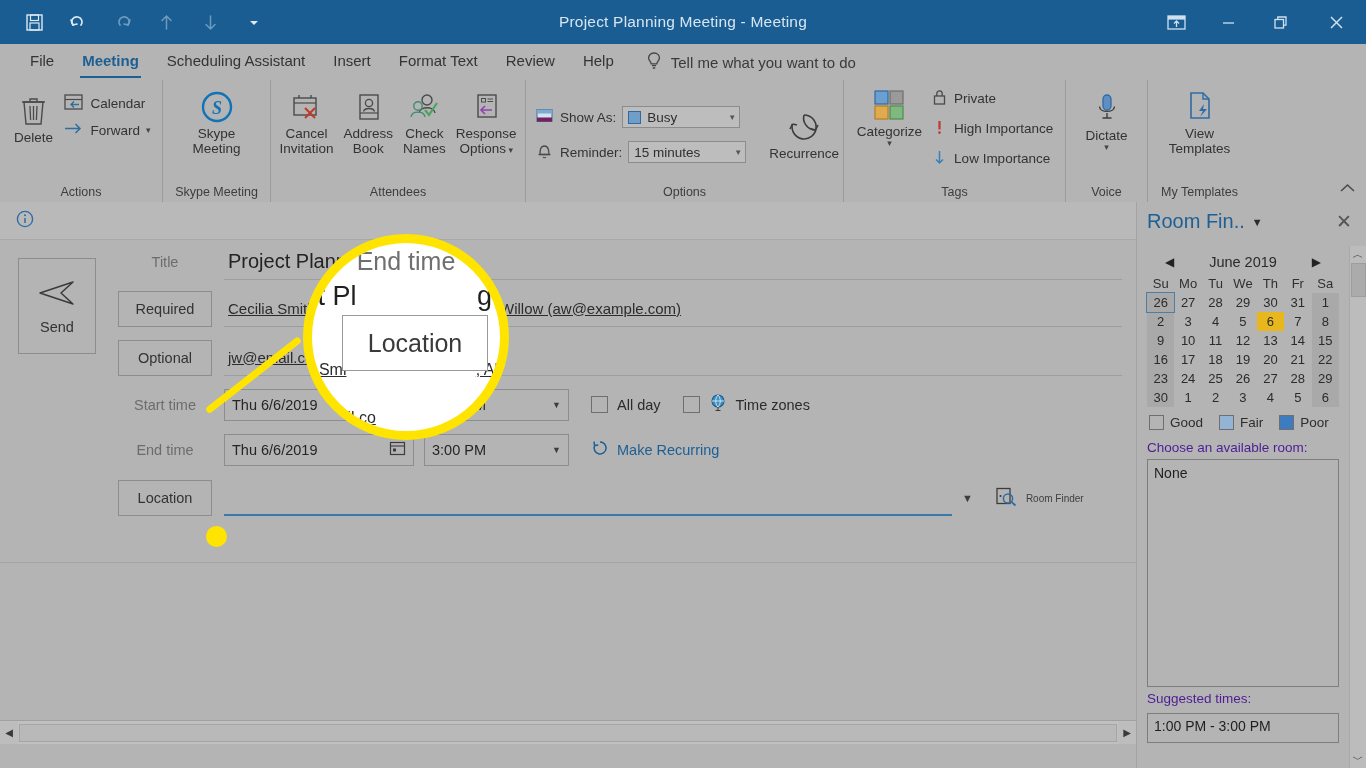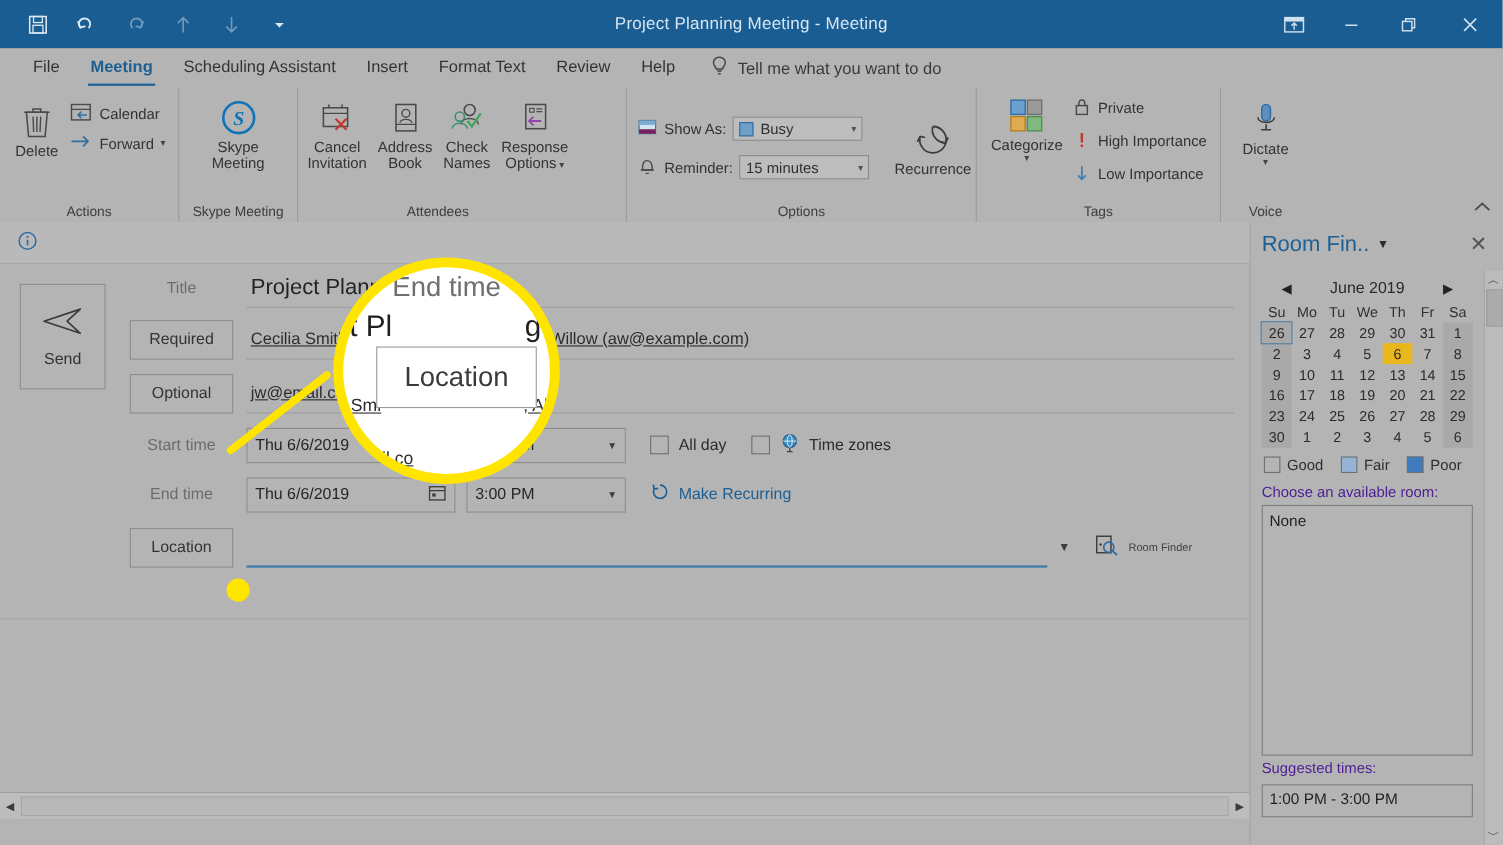--- a/index.html
+++ b/index.html
@@ -429,21 +429,21 @@
           </div>
           <span>Response</span>
           <span>
             <span>Options</span><span class="caret-dn"> ▾</span>
           </span>
         </div>
       </div>
       <div class="rgroup-label">Attendees</div>
     </div>
 
-    <div class="rgroup" style="width:318px;margin-left:44px;">
+    <div class="rgroup" style="width:318px;">
       <div class="rgroup-body" style="align-items:center;padding-top:0;">
         <div class="stack" style="gap:9px;padding-left:6px;">
           <div class="smallrow">
             <span>
               <svg width="19" height="17" viewBox="0 0 19 17">
                   <rect x="2" y="2.5" width="15" height="12" fill="#cfe3f2" stroke="#3a6f9c" stroke-width="1"></rect>
                   <rect x="2" y="2.5" width="15" height="4" fill="#7fa9cd"></rect>
                   <rect x="2" y="10.5" width="15" height="4" fill="#7a1f5e"></rect>
                 </svg>
             </span>
@@ -540,20 +540,36 @@
                 <path d="M14 21 L14 26 M9.5 26 L18.5 26" stroke="#3d3d3d" stroke-width="1.4"></path>
               </svg>
           </div>
           <span>Dictate</span>
           <span class="caret-dn">▾</span>
         </div>
       </div>
       <div class="rgroup-label">Voice</div>
     </div>
 
+    <div class="rgroup" style="width:104px;">
+      <div class="rgroup-body" style="justify-content:center;width:100%;">
+        <div class="bigbtn">
+          <div class="ico">
+            <svg width="30" height="34" viewBox="0 0 30 34">
+                <path d="M6 3 L18 3 L24 9 L24 28 L6 28 Z" fill="none" stroke="#2e6ca4" stroke-width="1.6"></path>
+                <path d="M18 3 L18 9 L24 9" fill="none" stroke="#2e6ca4" stroke-width="1.4"></path>
+                <path d="M19 14 L14 21 L18 21 L15 27 L22 19 L18 19 Z" fill="#2e6ca4"></path>
+              </svg>
+          </div>
+          <span>View</span>
+          <span>Templates</span>
+        </div>
+      </div>
+      <div class="rgroup-label">My Templates</div>
+    </div>
 
     <div class="ribbon-collapse">
       <svg width="17" height="13" viewBox="0 0 17 13">
           <path d="M2 9 L8.5 3 L15 9" fill="none" stroke="#4b4b4b" stroke-width="1.6"></path>
         </svg>
     </div>
   </div>
 
   <div class="infobar">
     <span>

